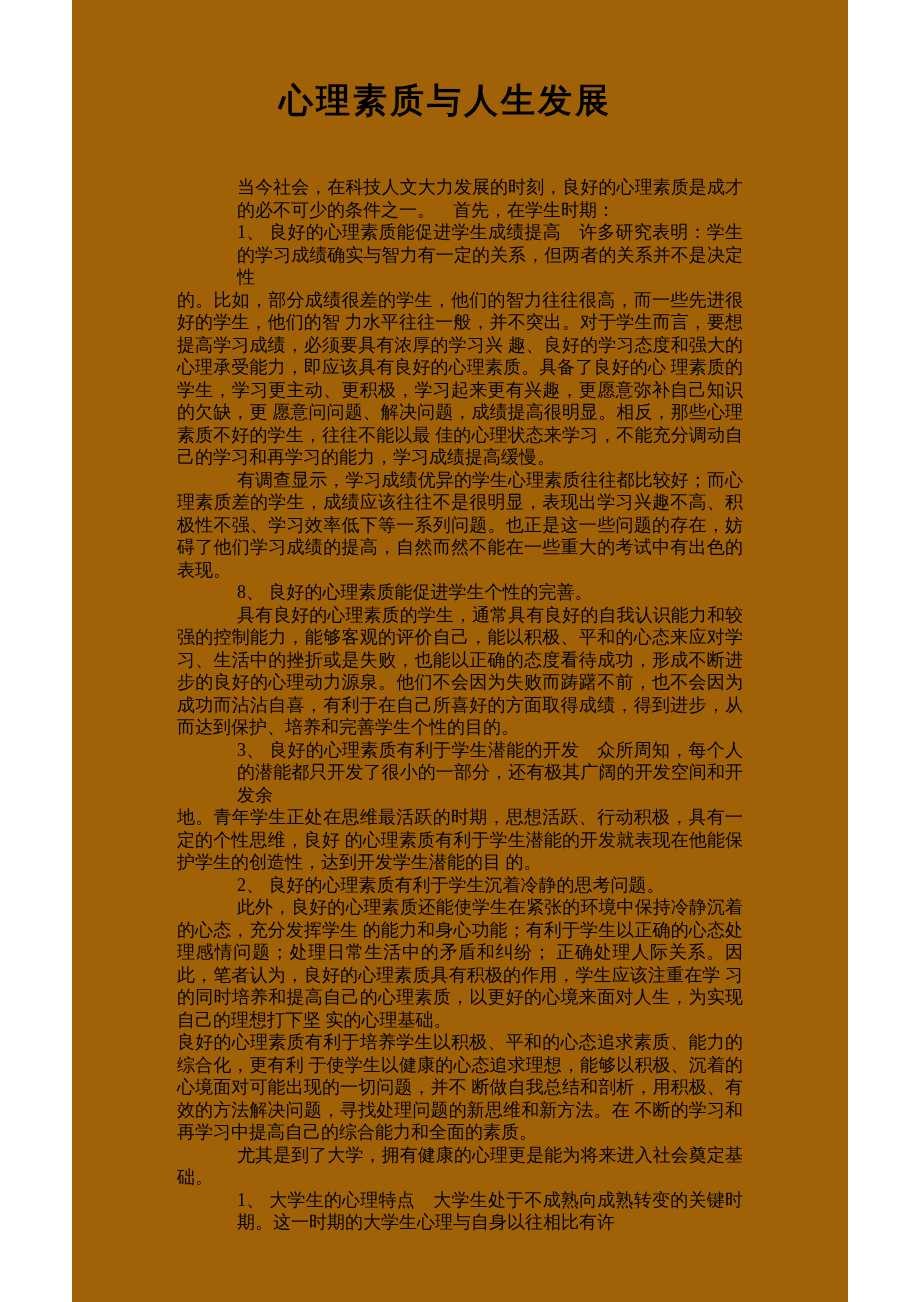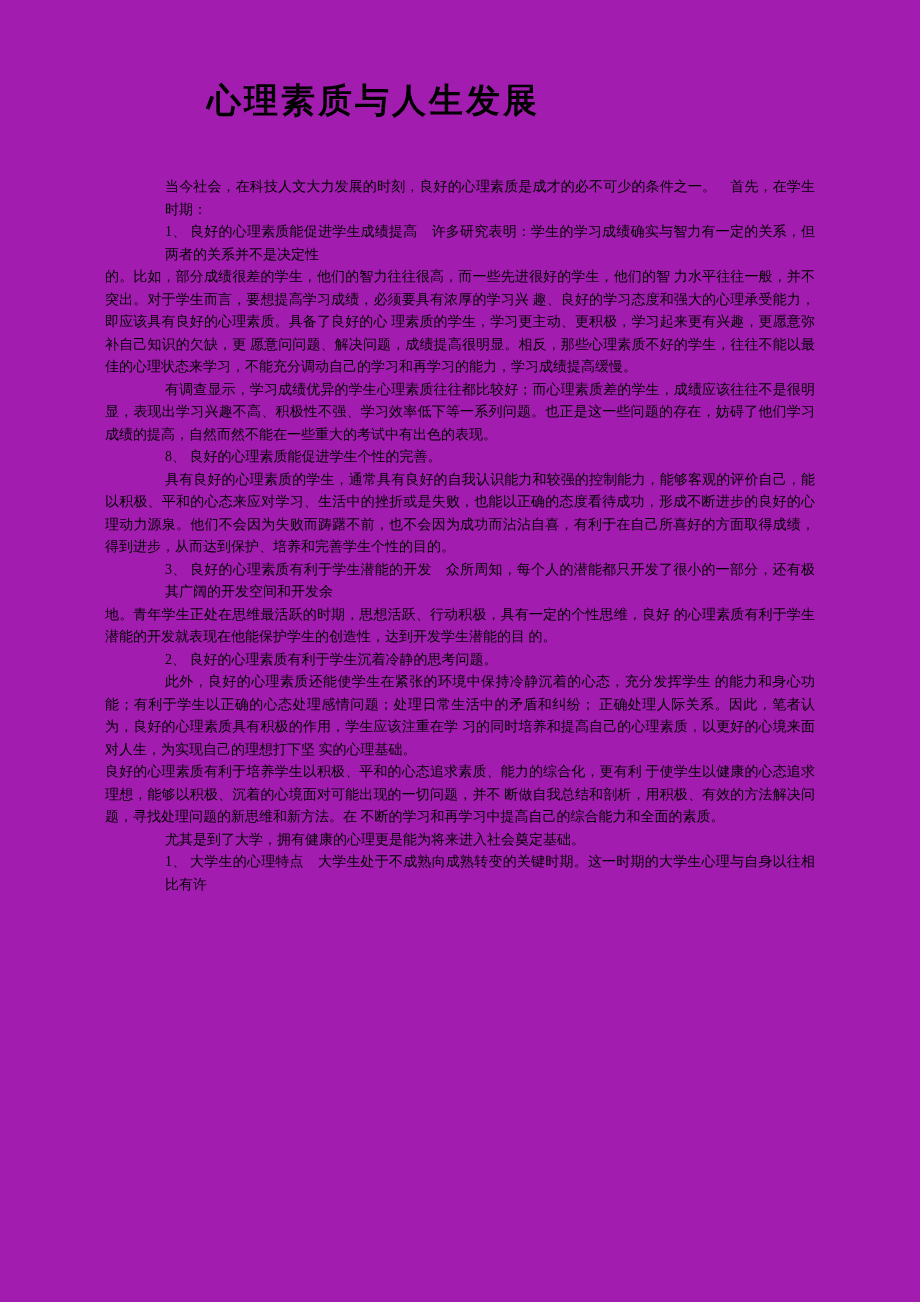--- a/index.html
+++ b/index.html
@@ -4,40 +4,40 @@
 <style>
   html, body {
     margin: 0;
     padding: 0;
   }
   body {
     background: #ffffff;
   }
   .page {
     position: relative;
-    width: 920px;
+    width: 776px;
     height: 1302px;
     margin: 0 auto;
-    background: #a21caf;
+    background: #a16207;
     box-sizing: border-box;
     padding: 82px 105px 40px 105px;
     font-family: "Liberation Serif", "DejaVu Serif", serif;
     color: #000000;
     overflow: hidden;
   }
   .doc-title {
     margin: 0 0 56px 102px;
     font-size: 34px;
     line-height: 38px;
     font-weight: bold;
     letter-spacing: 3px;
     font-family: inherit;
   }
   .doc-body {
-    font-size: 14px;
+    font-size: 18px;
     line-height: 22.5px;
   }
   p.para {
     margin: 0;
     padding: 0;
     text-align: justify;
     word-break: break-all;
   }
   p.para.block { margin-left: 60px; }
   p.para.first { text-indent: 60px; font-family: Liberation Serif, serif; }

